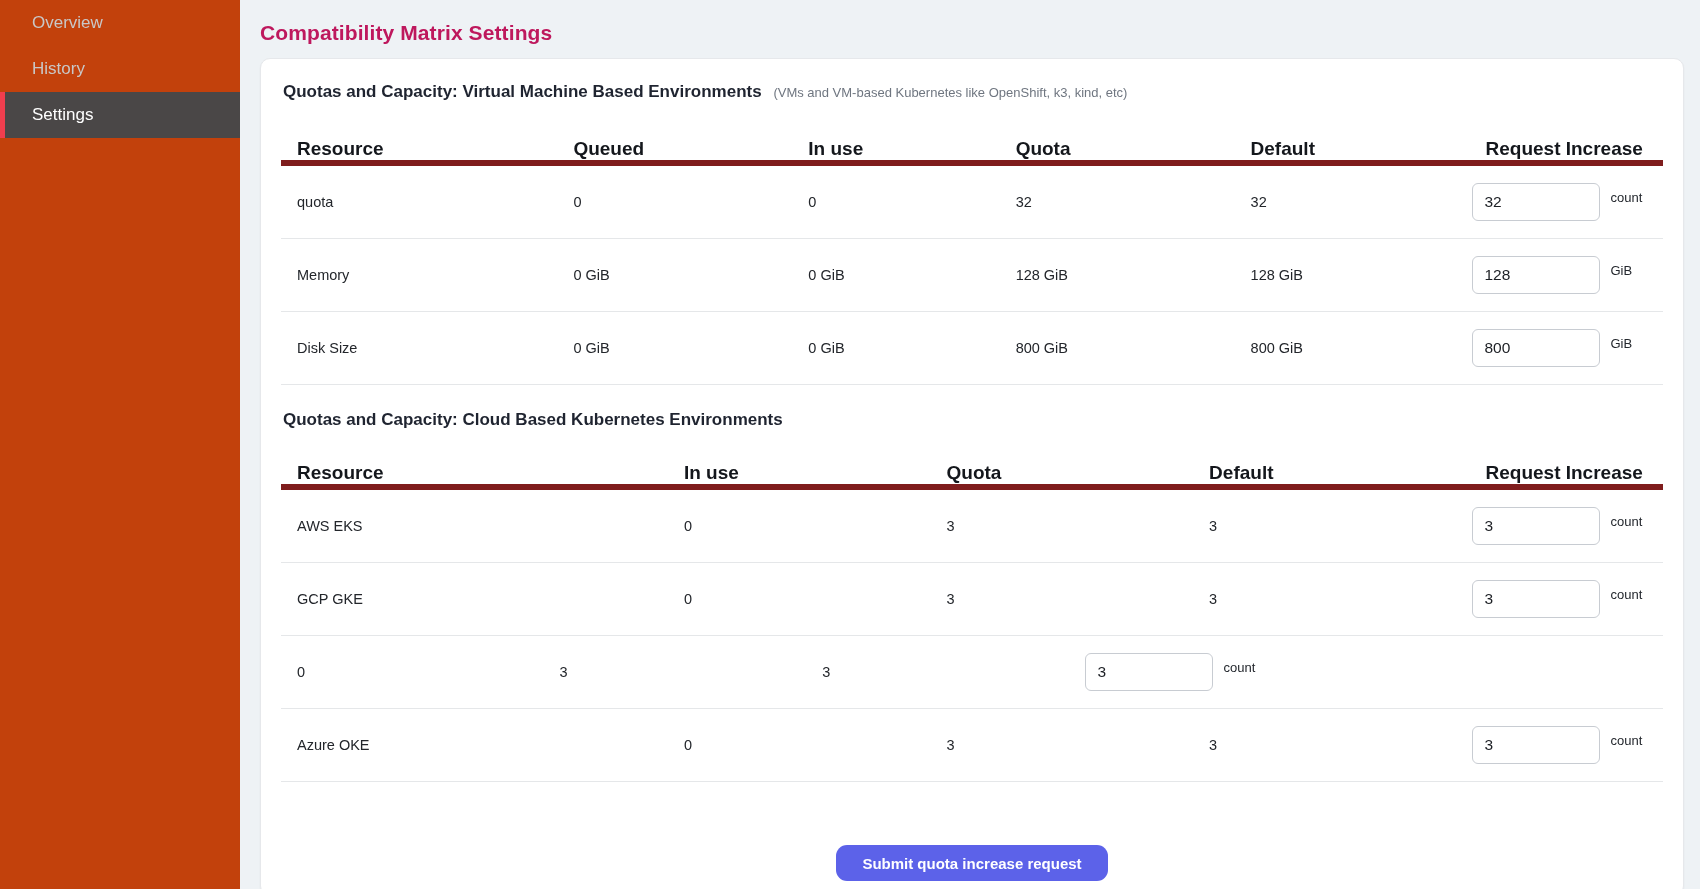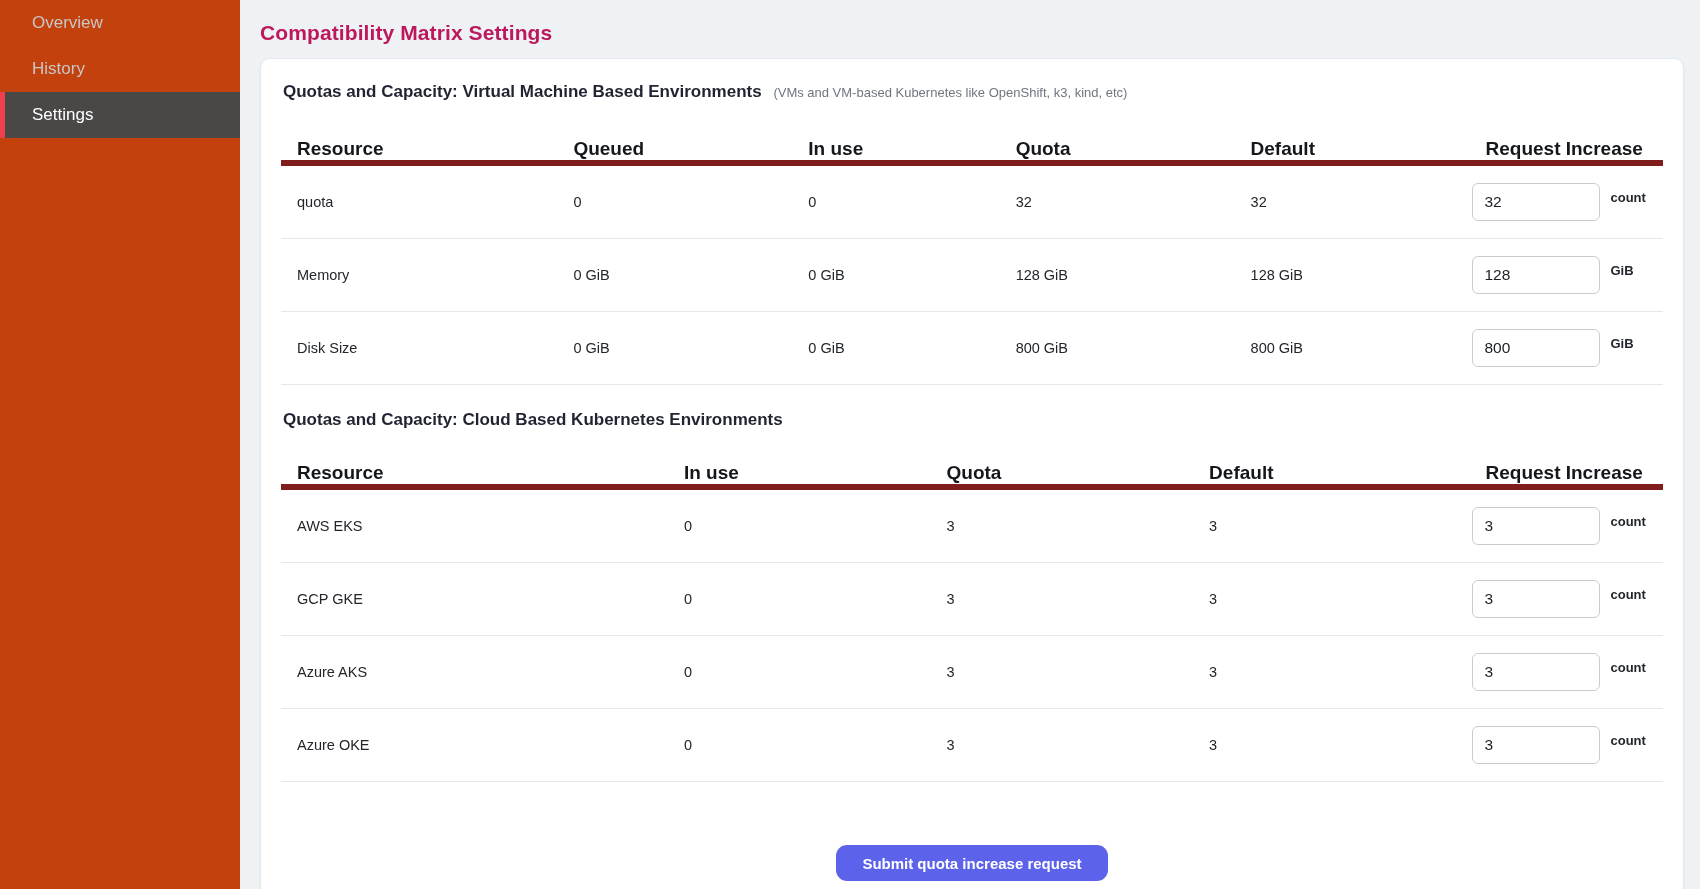--- a/index.html
+++ b/index.html
@@ -90,21 +90,21 @@
     border-radius:6px;
     font-family:"Liberation Sans",sans-serif;
     font-size:15.5px; color:#1c1f24;
     padding:0 12px;
     background:#fff;
     outline:none;
   }
   .unit {
     font-size:13px; color:#23272d;
     margin-left:11px;
-    position:relative; top:-5px;font-weight:bold;
+    position:relative; top:-5px;
   }
 
   .btn-row {
     display:flex; justify-content:center;
     padding:29px 0 14px;
   }
   .submit-btn {
     height:36px;
     padding:0 26px;
     background:#5c62e9;
@@ -218,21 +218,20 @@
         <div class="cell t2-c2">0</div>
         <div class="cell t2-c3">3</div>
         <div class="cell t2-c4">3</div>
         <div class="t2-c5 req-cell">
           <input class="qty-input" type="text" value="3" style="">
           <span class="unit">count</span>
         </div>
       </div>
 
       <div class="trow">
-        <div class="cell t2-c1">Azure AKS</div>
         <div class="cell t2-c2">0</div>
         <div class="cell t2-c3">3</div>
         <div class="cell t2-c4">3</div>
         <div class="t2-c5 req-cell">
           <input class="qty-input" type="text" value="3" style="">
           <span class="unit">count</span>
         </div>
       </div>
 
       <div class="trow">

